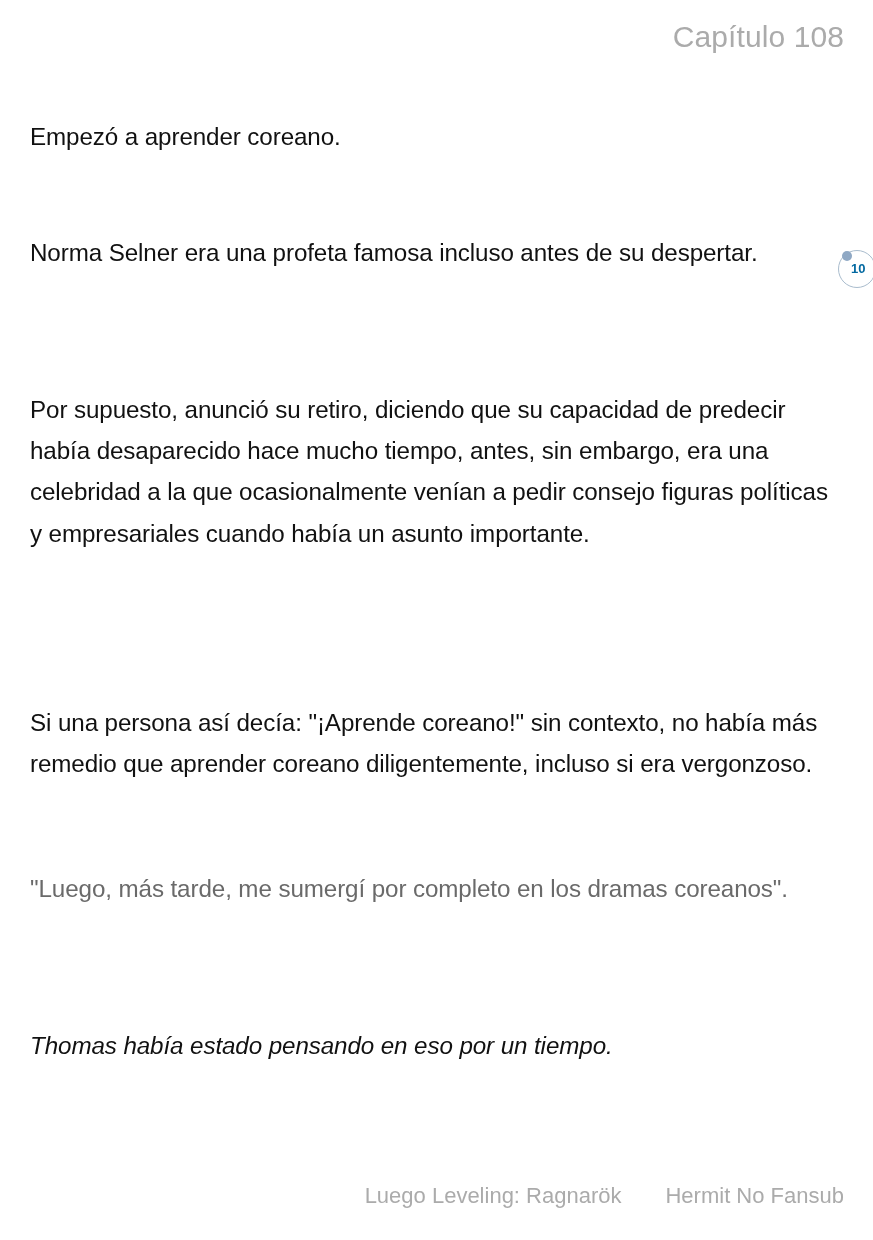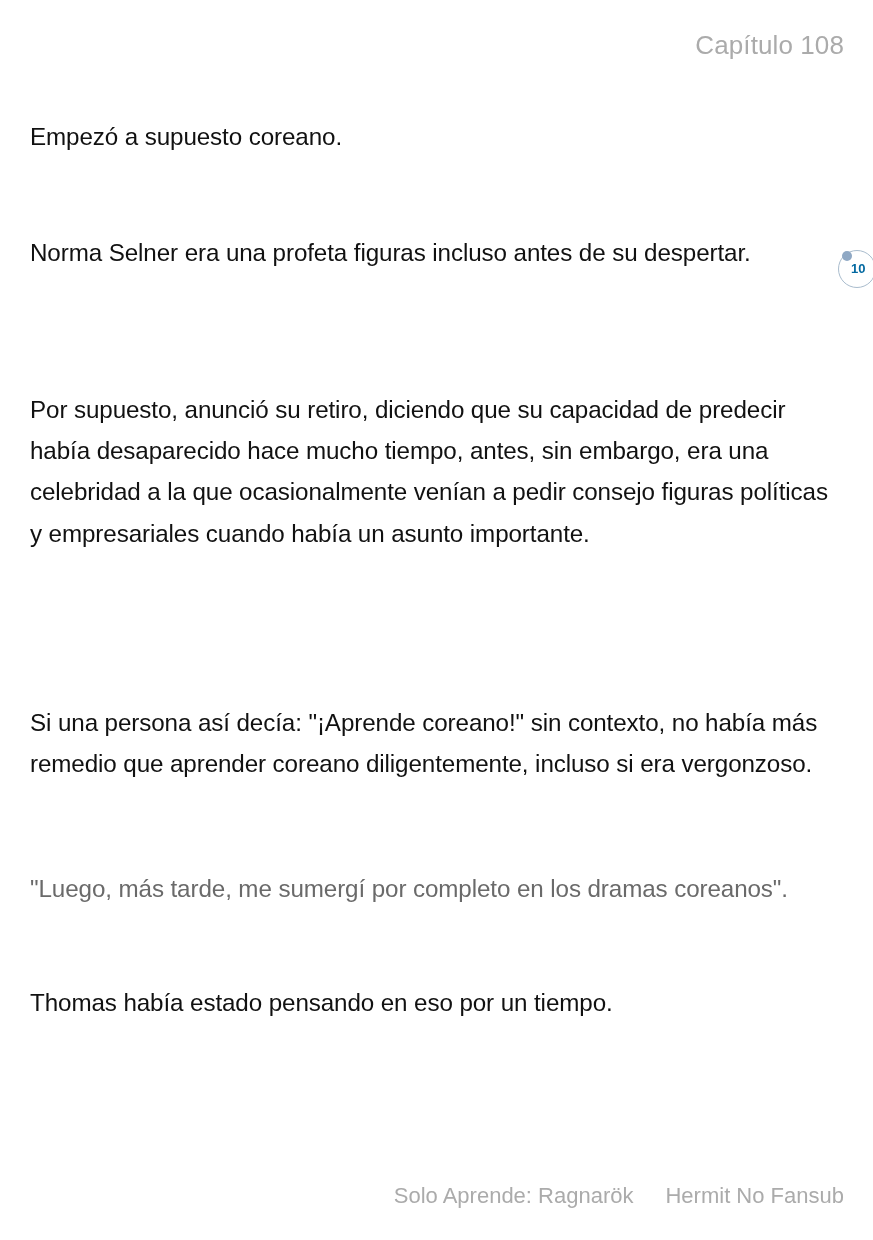--- a/index.html
+++ b/index.html
@@ -9,23 +9,23 @@
     }
     body {
       width: 873px;
       height: 1240px;
       position: relative;
       overflow: hidden;
       font-family: "Liberation Sans", "DejaVu Sans", sans-serif;
     }
     .chapter-header {
       position: absolute;
-      top: 31px;
+      top: 23px;
       right: 29px;
-      font-size: 26px;
+      font-size: 30px;
       color: #ababab;
       line-height: 28px;
       letter-spacing: 0.1px;
     }
     .content {
       position: absolute;
       left: 30px;
       top: 0;
       width: 800px;
     }
@@ -75,37 +75,37 @@
     .footer {
       position: absolute;
       top: 1182px;
       right: 29px;
       font-size: 22px;
       color: #ababab;
       line-height: 28px;
       white-space: nowrap;
     }
     .footer span + span {
-      margin-left: 32px;
+      margin-left: 44px;
     }
   </style>
 </head>
 <body>
 
 <div class="chapter-header">Capítulo 108</div>
 
 <div class="content">
-  <p class="para" style="top:116px;">Empezó a supuesto coreano.</p>
-  <p class="para" style="top:232px;">Norma Selner era una profeta figuras incluso antes de su despertar.</p>
+  <p class="para" style="top:116px;">Empezó a aprender coreano.</p>
+  <p class="para" style="top:232px;">Norma Selner era una profeta famosa incluso antes de su despertar.</p>
   <p class="para" style="top:389px;">Por supuesto, anunció su retiro, diciendo que su capacidad de predecir había desaparecido hace mucho tiempo, antes, sin embargo, era una celebridad a la que ocasionalmente venían a pedir consejo figuras políticas y empresariales cuando había un asunto importante.</p>
   <p class="para" style="top:670px;margin-top:32px;">Si una persona así decía: "¡Aprende coreano!" sin contexto, no había más remedio que aprender coreano diligentemente, incluso si era vergonzoso.</p>
   <p class="para quote" style="top:868px;">"Luego, más tarde, me sumergí por completo en los dramas coreanos".</p>
-  <p class="para" style="top:982px;">Thomas había estado pensando en eso por un tiempo.</p>
+  <p class="para" style="top:1025px;font-style:italic;">Thomas había estado pensando en eso por un tiempo.</p>
 </div>
 
 <div class="side-badge">
   <span class="dot"></span>
   <span class="num">10</span>
 </div>
 
 <div class="footer">
-  <span>Solo Aprende: Ragnarök</span><span>Hermit No Fansub</span>
+  <span>Luego Leveling: Ragnarök</span><span>Hermit No Fansub</span>
 </div>
 
 </body></html>

